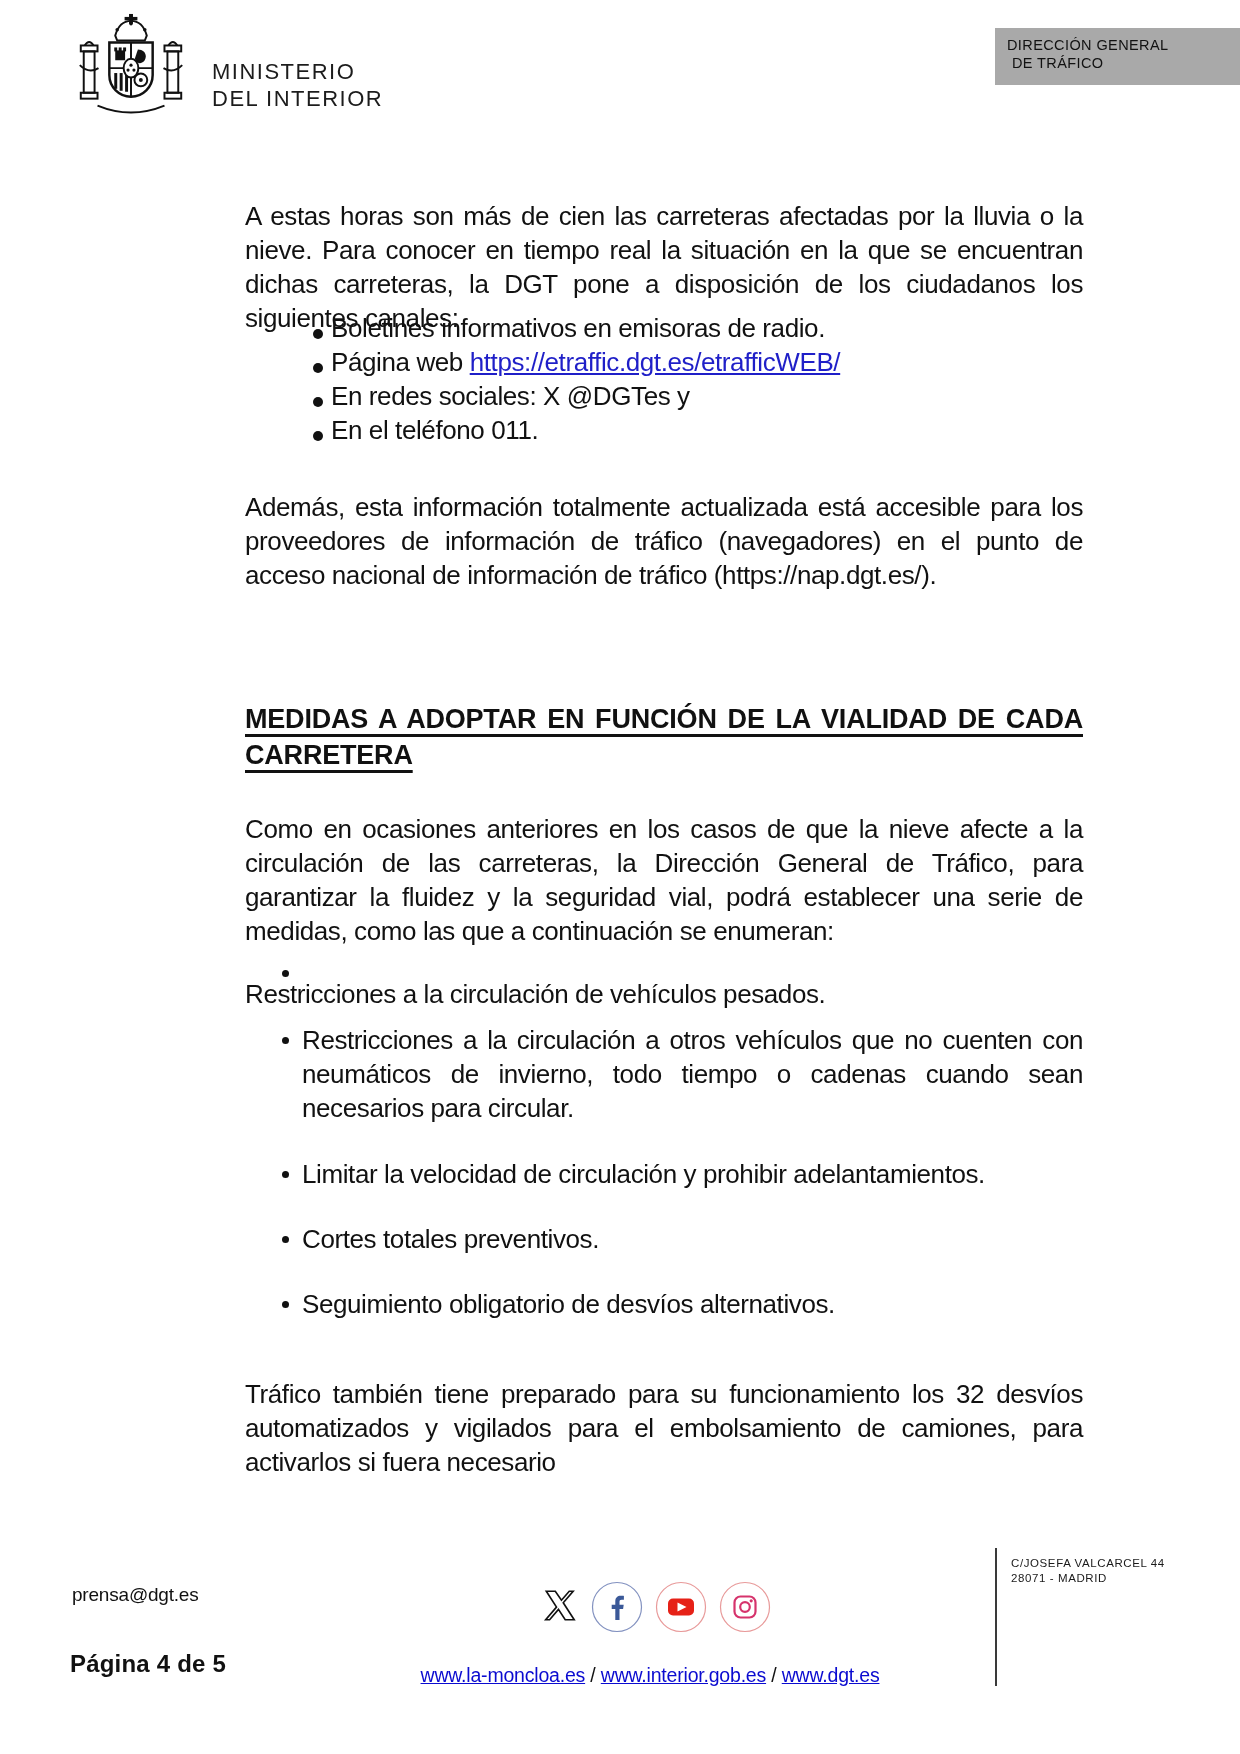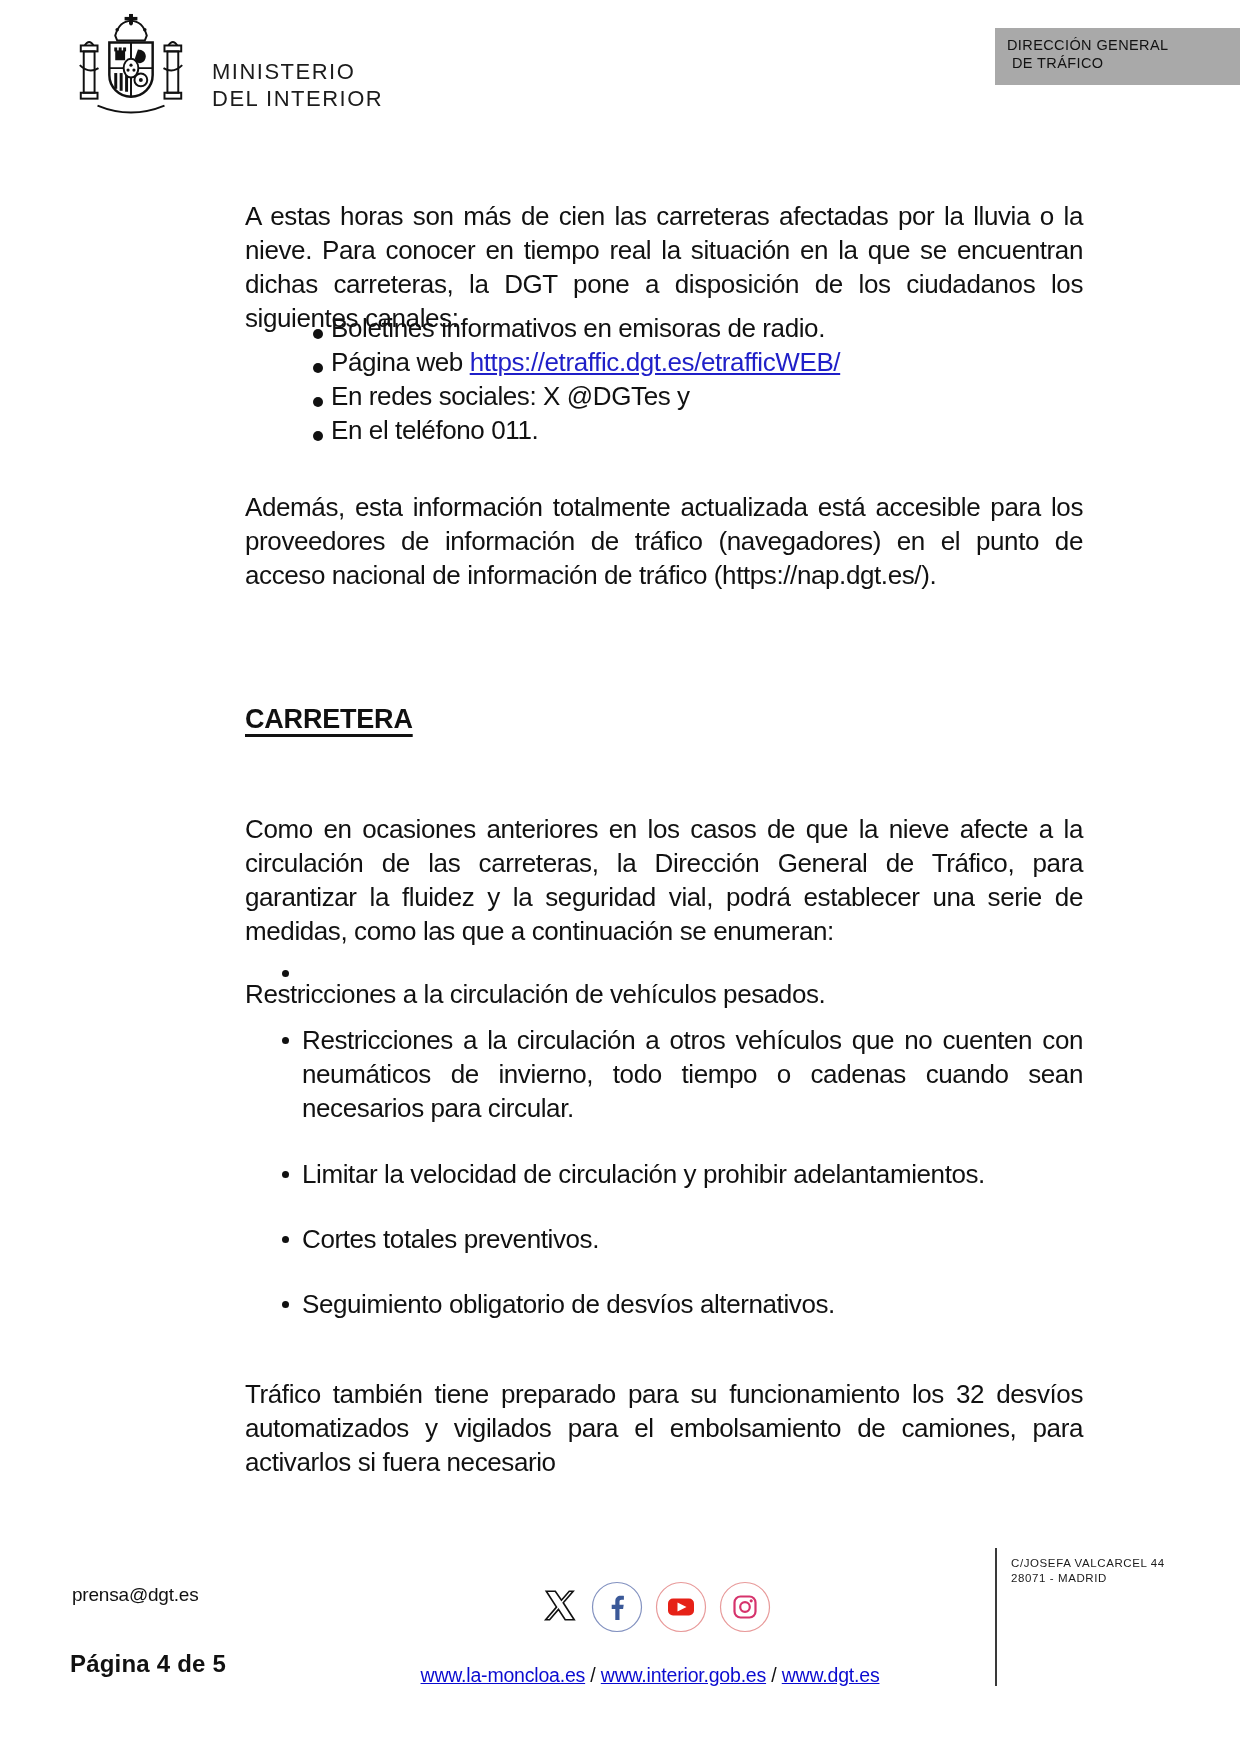--- a/index.html
+++ b/index.html
@@ -138,20 +138,21 @@
       </div>
       <div class="item">
         <span class="dot-big"></span>
         <span>En el teléfono 011.</span>
       </div>
     </div>
 
     <p class="para p2">Además, esta información totalmente actualizada está accesible para los proveedores de información de tráfico (navegadores) en el punto de acceso nacional de información de tráfico (https://nap.dgt.es/).</p>
 
     <h2 class="heading">
+      <span class="hl hl1">MEDIDAS A ADOPTAR EN FUNCIÓN DE LA VIALIDAD DE CADA</span>
       <span class="hl">CARRETERA</span>
     </h2>
 
     <p class="para p3">Como en ocasiones anteriores en los casos de que la nieve afecte a la circulación de las carreteras, la Dirección General de Tráfico, para garantizar la fluidez y la seguridad vial, podrá establecer una serie de medidas, como las que a continuación se enumeran:</p>
 
     <div class="m-item m1">
       <span class="dot-small"></span>
       <span class="txt">Restricciones a la circulación de vehículos pesados.</span>
     </div>
     <div class="m-item m2">

